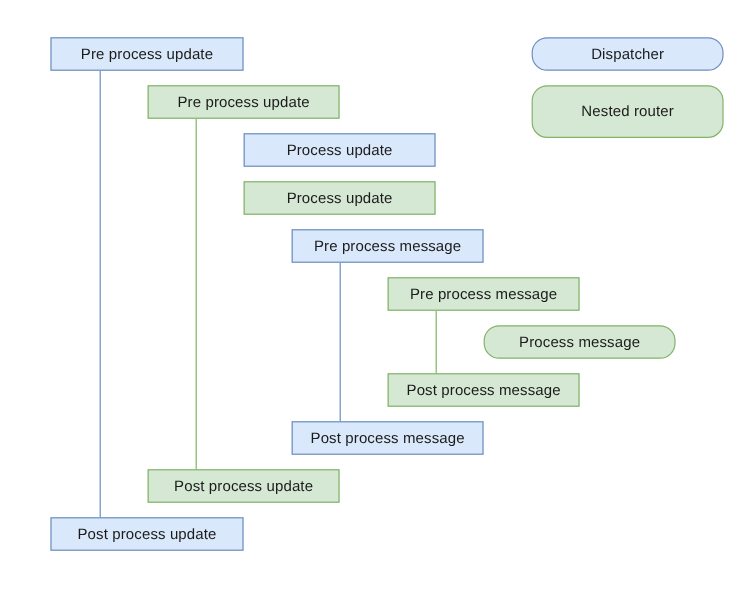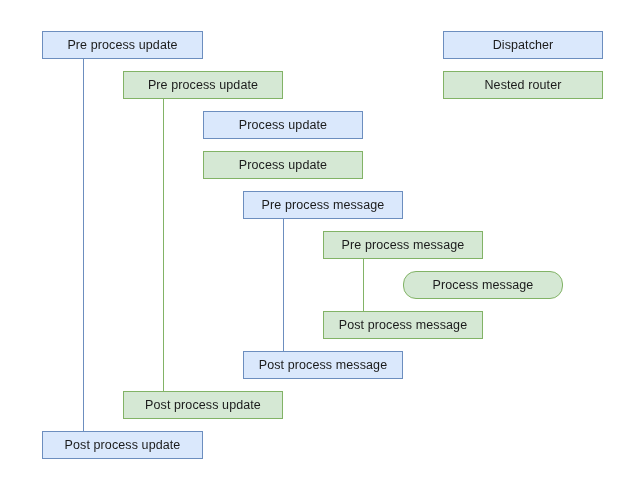--- a/index.html
+++ b/index.html
@@ -67,19 +67,19 @@
     </div>
     <div class="node dispatcher" style="left: 230px; top: 351px; width: 160px; height: 28px;">
       <span>Post process message</span>
     </div>
     <div class="node router" style="left: 110px; top: 391px; width: 160px; height: 28px;">
       <span>Post process update</span>
     </div>
     <div class="node dispatcher" style="left: 29px; top: 431px; width: 161px; height: 28px;">
       <span>Post process update</span>
     </div>
-    <div class="node dispatcher" style="left: 430px; top: 31px; width: 160px; height: 28px;">
+    <div class="node dispatcher" style="left: 430px; top: 31px; width: 160px; height: 28px; border-radius: 13px;">
       <span>Dispatcher</span>
     </div>
-    <div class="node router" style="left: 430px; top: 71px; width: 160px; height: 28px;">
+    <div class="node router" style="left: 430px; top: 71px; width: 160px; height: 44px; border-radius: 13px;">
       <span>Nested router</span>
     </div>
   </div>
 
 </body></html>

